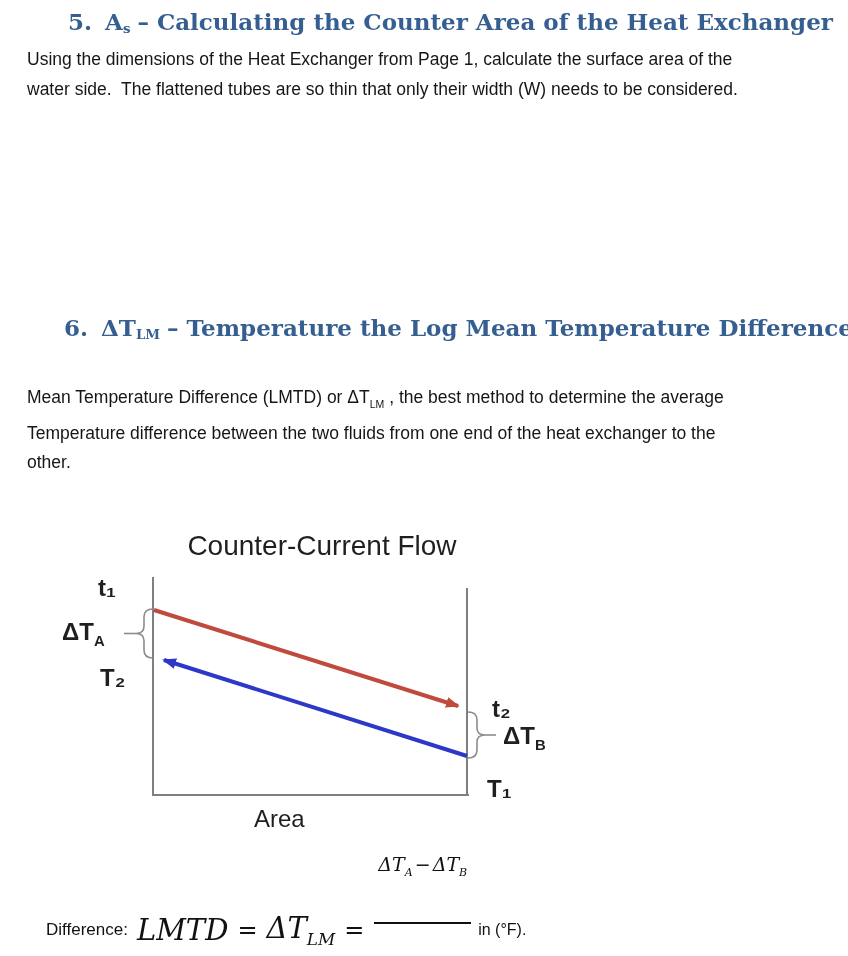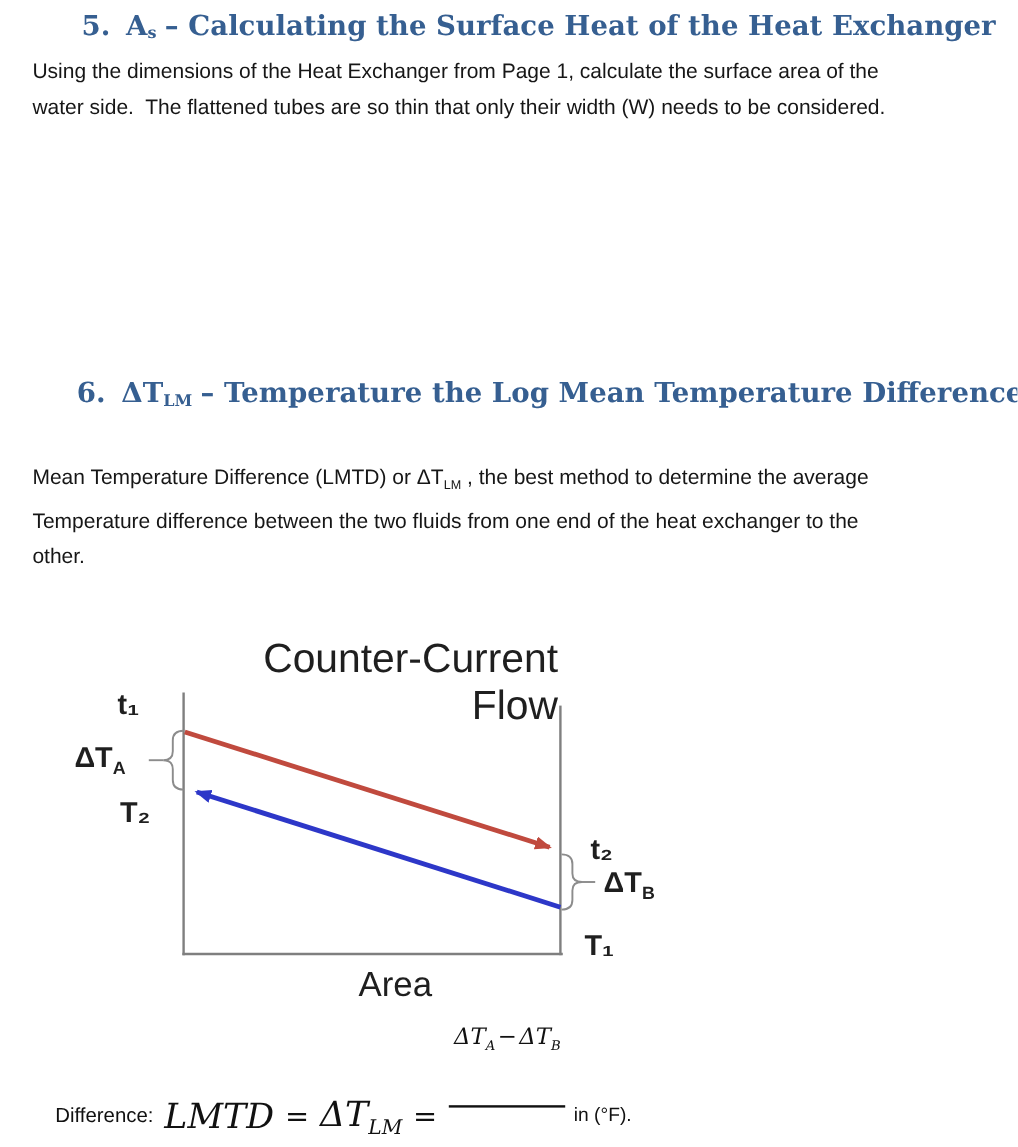--- a/index.html
+++ b/index.html
@@ -31,32 +31,32 @@
   .para .line{white-space:pre;}
   .p5{left:27px;top:44px;}
   .p5 .line{line-height:30px;}
   .p6{left:27px;top:383px;}
   .p6 .line{line-height:29px;}
   .inline-sub{font-size:10.5px;}
 
   
   .diagram{position:absolute;left:40px;top:520px;width:560px;height:340px;}
   .diagram svg{position:absolute;left:0;top:0;}
-  .dtitle{position:absolute;left:105px;top:10px;width:320px;text-align:right;
-          font-size:34px;color:var(--diagram-text);}
+  .dtitle{position:absolute;left:122px;top:10px;width:320px;text-align:center;
+          font-size:28px;color:var(--diagram-text);}
   .dlabel{position:absolute;font-weight:700;font-size:24px;color:var(--diagram-text);white-space:nowrap;}
   .dlabel sub{font-size:62%;font-weight:700;}
   .lbl-t1{left:58px;top:54px;}
   .lbl-dta{left:22px;top:98px;}
   .lbl-T2{left:60px;top:144px;}
   .lbl-t2{left:452px;top:175px;}
   .lbl-dtb{left:463px;top:202px;}
   .lbl-T1{left:447px;top:255px;}
-  .darea{position:absolute;left:200px;top:285px;width:120px;text-align:right;
-         font-size:29px;color:var(--diagram-text);}
+  .darea{position:absolute;left:214px;top:285px;width:120px;text-align:left;
+         font-size:24px;color:var(--diagram-text);}
   .axis{stroke:var(--axis);stroke-width:2;}
   .hot{stroke:var(--hot-line);stroke-width:4;}
   .cold{stroke:var(--cold-line);stroke-width:4;}
   .brace{stroke:var(--brace);stroke-width:1.6;fill:none;}
 
   
   .formula{position:absolute;left:46px;top:853px;display:flex;align-items:center;color:#111;}
   .f-prefix{font-size:17px;}
   .mathit{font-family:"DejaVu Serif",serif;font-style:italic;}
   .m-lmtd{font-size:29px;margin-left:9px;}
@@ -76,21 +76,21 @@
   .m-minus{margin:0 2px;}
   .f-suffix{font-size:16px;margin-left:7px;}
 </style>
 </head>
 <body>
 
 <div class="page">
 
   <div class="heading h5">
     <span class="h-num">5.</span>
-    <span class="h-text"><span>A</span><sub class="h-sub">s</sub><span class="h-rest">– Calculating the Surface Heat of the Heat Exchanger</span></span>
+    <span class="h-text"><span>A</span><sub class="h-sub">s</sub><span class="h-rest">– Calculating the Counter Area of the Heat Exchanger</span></span>
   </div>
 
   <div class="para p5">
     <div class="line">Using the dimensions of the Heat Exchanger from Page 1, calculate the surface area of the</div>
     <div class="line">water side.  The flattened tubes are so thin that only their width (W) needs to be considered.</div>
   </div>
 
   <div class="heading h6">
     <div class="hline1">
       <span class="h-num">6.</span>

